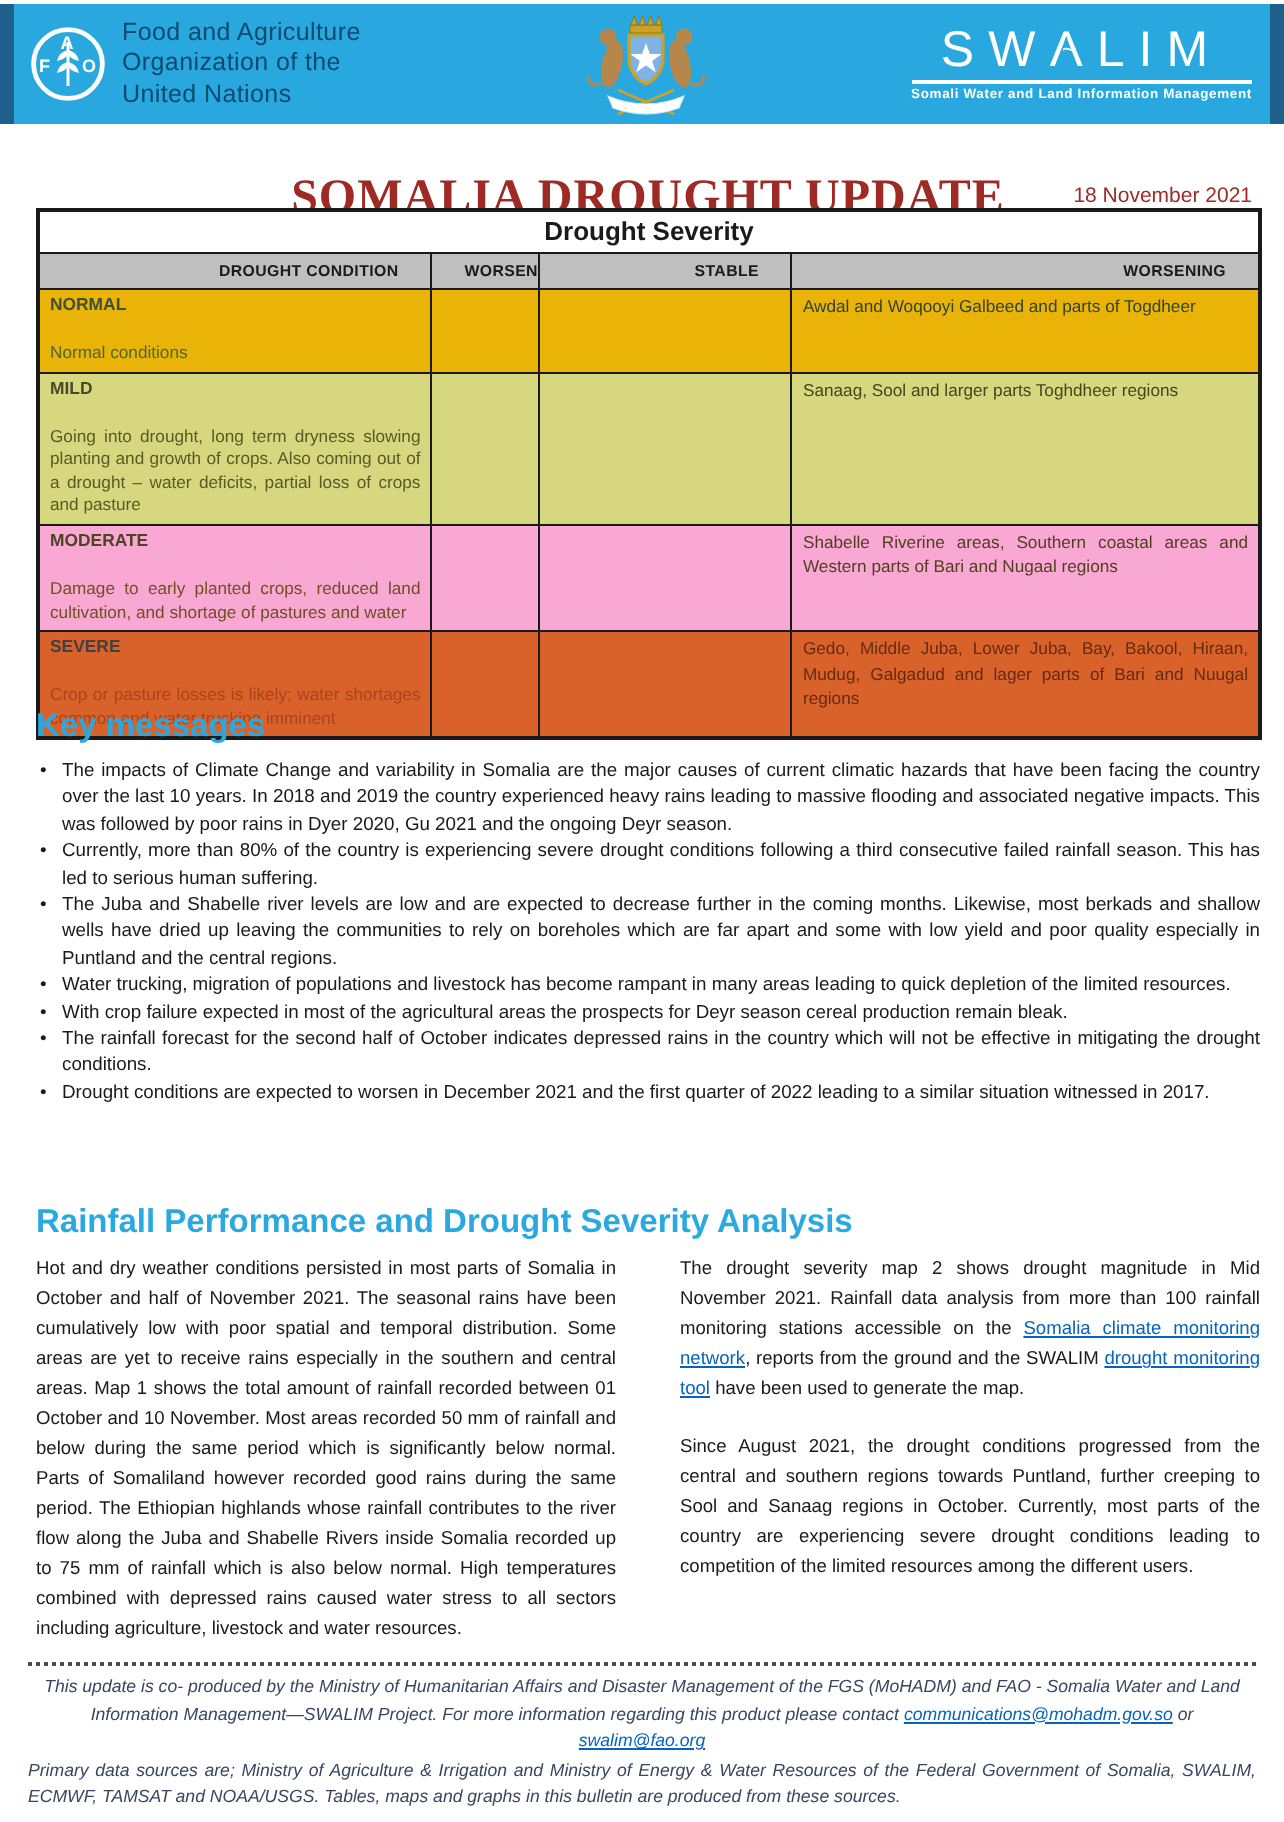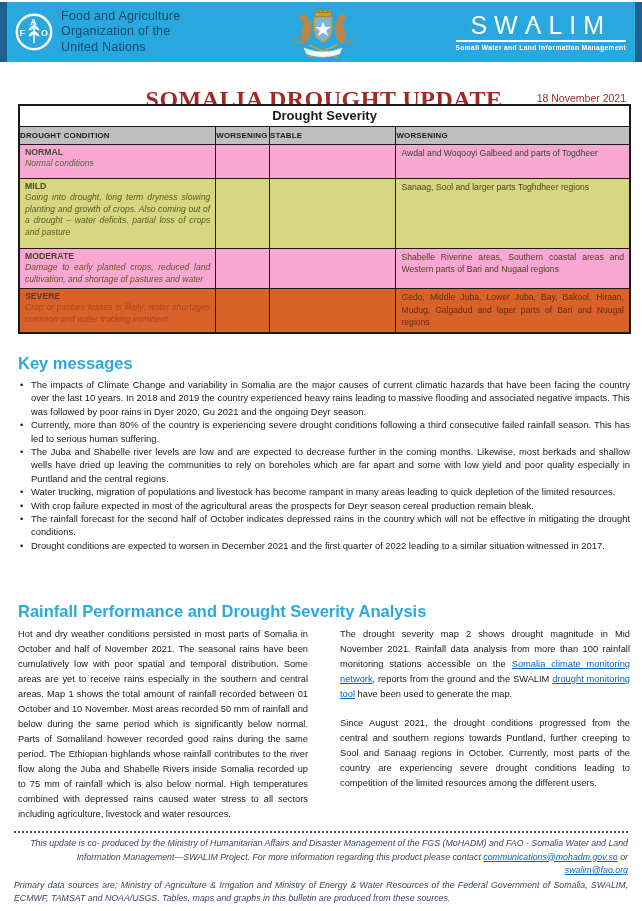--- a/index.html
+++ b/index.html
@@ -28,24 +28,24 @@
 
   
   .title-row { position:absolute; top:84px; left:18px; right:12px; height:30px; display:flex; align-items:center; justify-content:center;text-decoration:underline; }
   .doc-title { font-family:"Liberation Serif", serif; font-weight:bold; font-size:24px; letter-spacing:.5px; color:#9E2A25; }
   .doc-date { position:absolute; right:4px; top:8px; font-size:10.5px; color:#9E2A25; }
 
   
   table.severity { position:absolute; top:104px; left:18px; width:613px; border-collapse:collapse; border:2px solid #1a1a1a; table-layout:fixed; }
   table.severity td, table.severity th { border:1px solid #1a1a1a; vertical-align:top; }
   .caption-cell { text-align:center; font-size:13px; font-weight:bold; padding:2px 0 3px; background:#fff; }
-  tr.cols th { background:#BFBFBF; font-size:7.9px; font-weight:600; text-align:left; padding:4px 0; letter-spacing:.2px; white-space:nowrap; overflow:hidden; }
+  tr.cols th { background:#BFBFBF; font-size:7.9px; font-weight:600; text-align:right; padding:4px 16px; letter-spacing:.2px; white-space:nowrap; overflow:hidden; }
   .cond-cell { padding:2px 5px 3px; }
   .cond-label { font-size:8.7px; font-weight:bold; }
-  .cond-desc { font-size:8.6px; font-style:italic; line-height:11.6px; text-align:justify; margin-top:1px; }
+  .cond-desc { font-size:8.6px; line-height:11.6px; text-align:justify; margin-top:14px; }
   .worse-cell { padding:2px 5px 3px; font-size:8.6px; line-height:12.4px; text-align:justify; }
   tr.sev-normal   td { height:34px; }
   tr.sev-mild     td { height:70px; }
   tr.sev-moderate td { height:40px; }
   tr.sev-severe   td { height:44px; }
   tr.sev-normal   .cond-label { color:#40513a; } tr.sev-normal   .cond-desc { color:#4c6a2e; } tr.sev-normal   .worse-cell { color:#2f4433; }
   tr.sev-mild     .cond-label { color:#4a4a2a; } tr.sev-mild     .cond-desc { color:#5a5a28; } tr.sev-mild     .worse-cell { color:#46461f; }
   tr.sev-moderate .cond-label { color:#504224; } tr.sev-moderate .cond-desc { color:#6b521f; } tr.sev-moderate .worse-cell { color:#4f3f1e; }
   tr.sev-severe   .cond-label { color:#414141; } tr.sev-severe   .cond-desc { color:#a8441f; } tr.sev-severe   .worse-cell { color:#632c12; }
 
@@ -57,21 +57,21 @@
   .bullet::before { content:"•"; position:absolute; left:2px; top:0; font-size:9.4px; }
 
   .rainfall { position:absolute; top:602px; left:18px; width:612px; }
   .twocol { display:flex; gap:32px; margin-top:6px; }
   .col { width:297px; font-size:9.3px; line-height:15px; text-align:justify; }
   .col p + p { margin-top:14px; }
   a.doclink { color:#0563C1; text-decoration:underline; cursor:pointer; }
 
   
   .footer { position:absolute; top:831px; left:14px; width:614px; border-top:2px dotted #4a4a4a; padding-top:4px; font-style:italic; color:#374761; }
-  .footer-b1 { font-size:8.8px; line-height:13.5px; text-align:right; }
+  .footer-b1 { font-size:8.8px; line-height:13.5px; text-align:center; }
   .footer-b2 { font-size:8.8px; line-height:13.5px; text-align:justify; margin-top:1px; }
 </style>
 </head>
 <body>
 
 <div class="page">
 
   <div class="header">
     <div class="header-edge left"></div>
     <div class="header-edge right"></div>
@@ -131,21 +131,21 @@
     <tbody>
       <tr>
         <td class="caption-cell" colspan="4">Drought Severity</td>
       </tr>
       <tr class="cols">
           <th>DROUGHT CONDITION</th>
           <th>WORSENING</th>
           <th>STABLE</th>
           <th>WORSENING</th>
         </tr>
-    <tr class="sev-normal" style="background: #f9a8d4;">
+    <tr class="sev-normal" style="background: #eab308;">
           <td class="cond-cell">
             <div class="cond-label">NORMAL</div>
             <div class="cond-desc">Normal conditions</div>
           </td>
           <td></td>
           <td></td>
           <td class="worse-cell">Awdal and Woqooyi Galbeed and parts of Togdheer</td>
         </tr>
         <tr class="sev-mild" style="background: rgb(214, 215, 126);">
           <td class="cond-cell">

